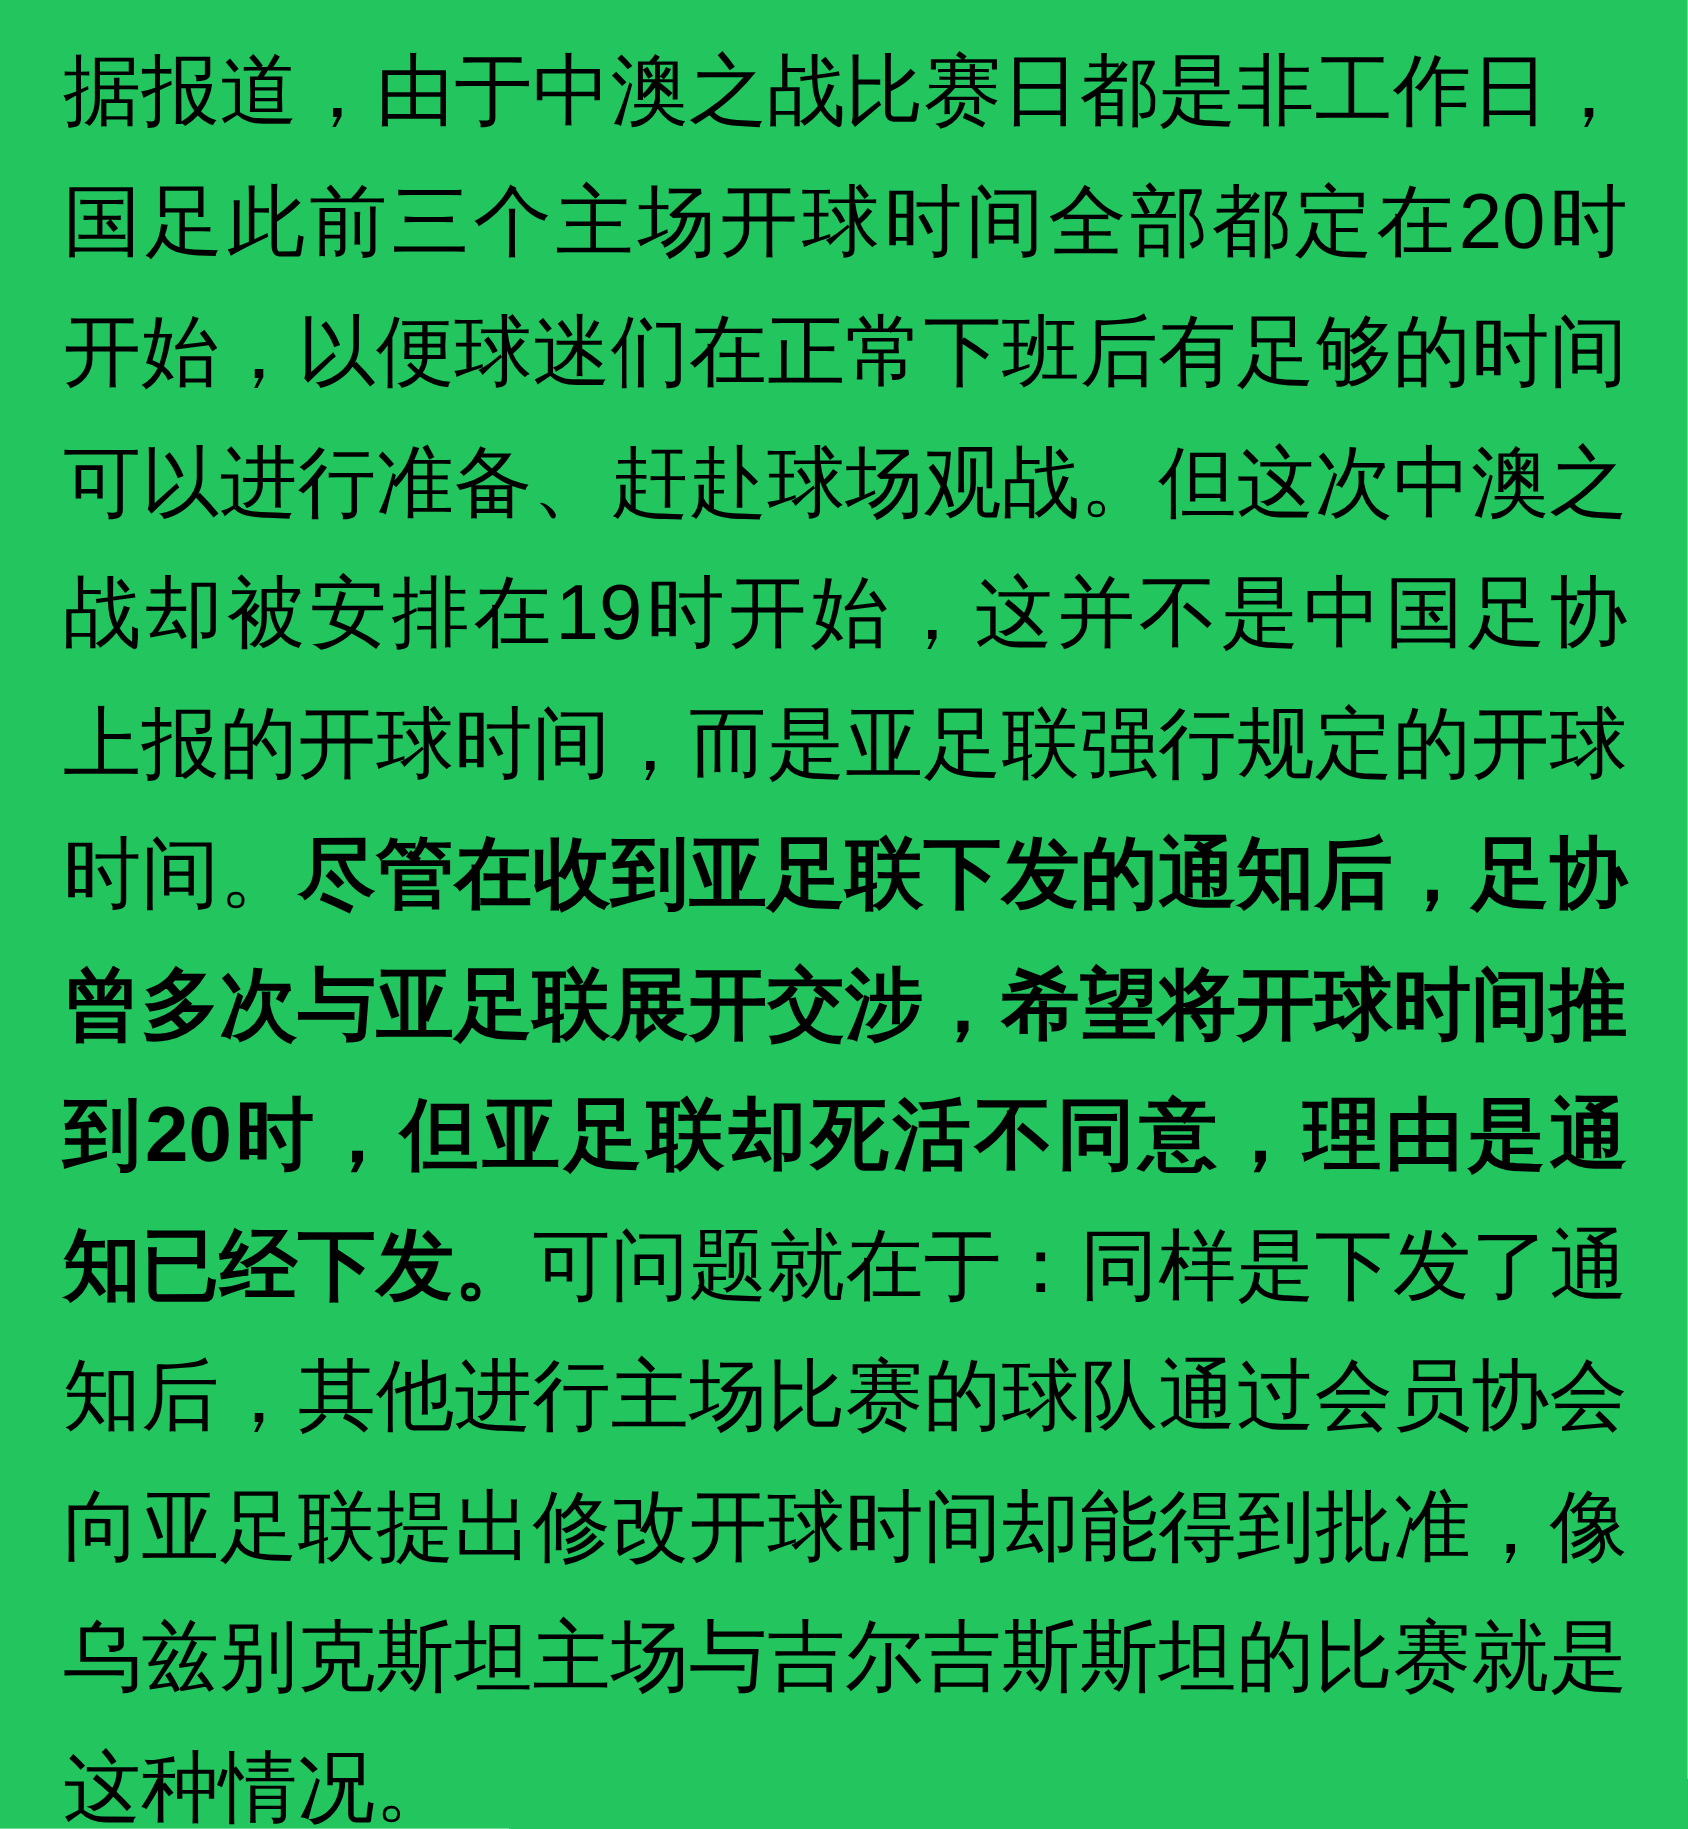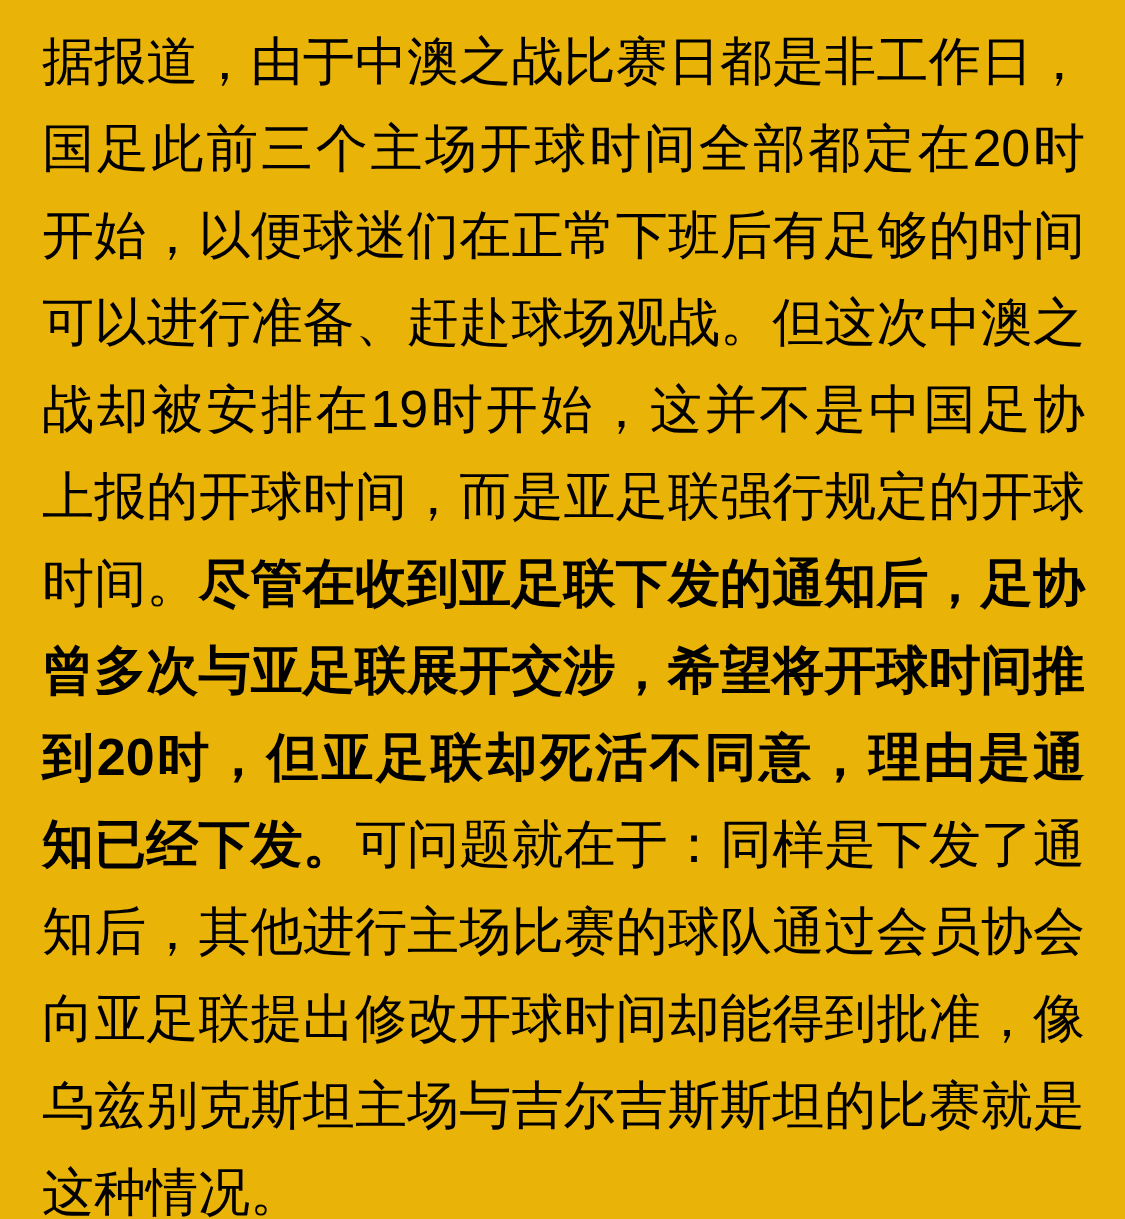--- a/index.html
+++ b/index.html
@@ -11,21 +11,21 @@
     height: 1219px;
     background: #fdfdfd;
     overflow: hidden;
     font-family: "Liberation Sans", sans-serif;
   }
   .article-page {
     box-sizing: border-box;
     width: 1125px;
     height: 1219px;
     padding: 18px 40px 0 42px;
-    background: #eab308;
+    background: #22c55e;
   }
   .article-paragraph {
     margin: 0;
     font-size: 52px;
     line-height: 87px;
     color: #000000;
     text-align: justify;
     letter-spacing: 0;
     word-break: break-all;
     font-weight: 400;

